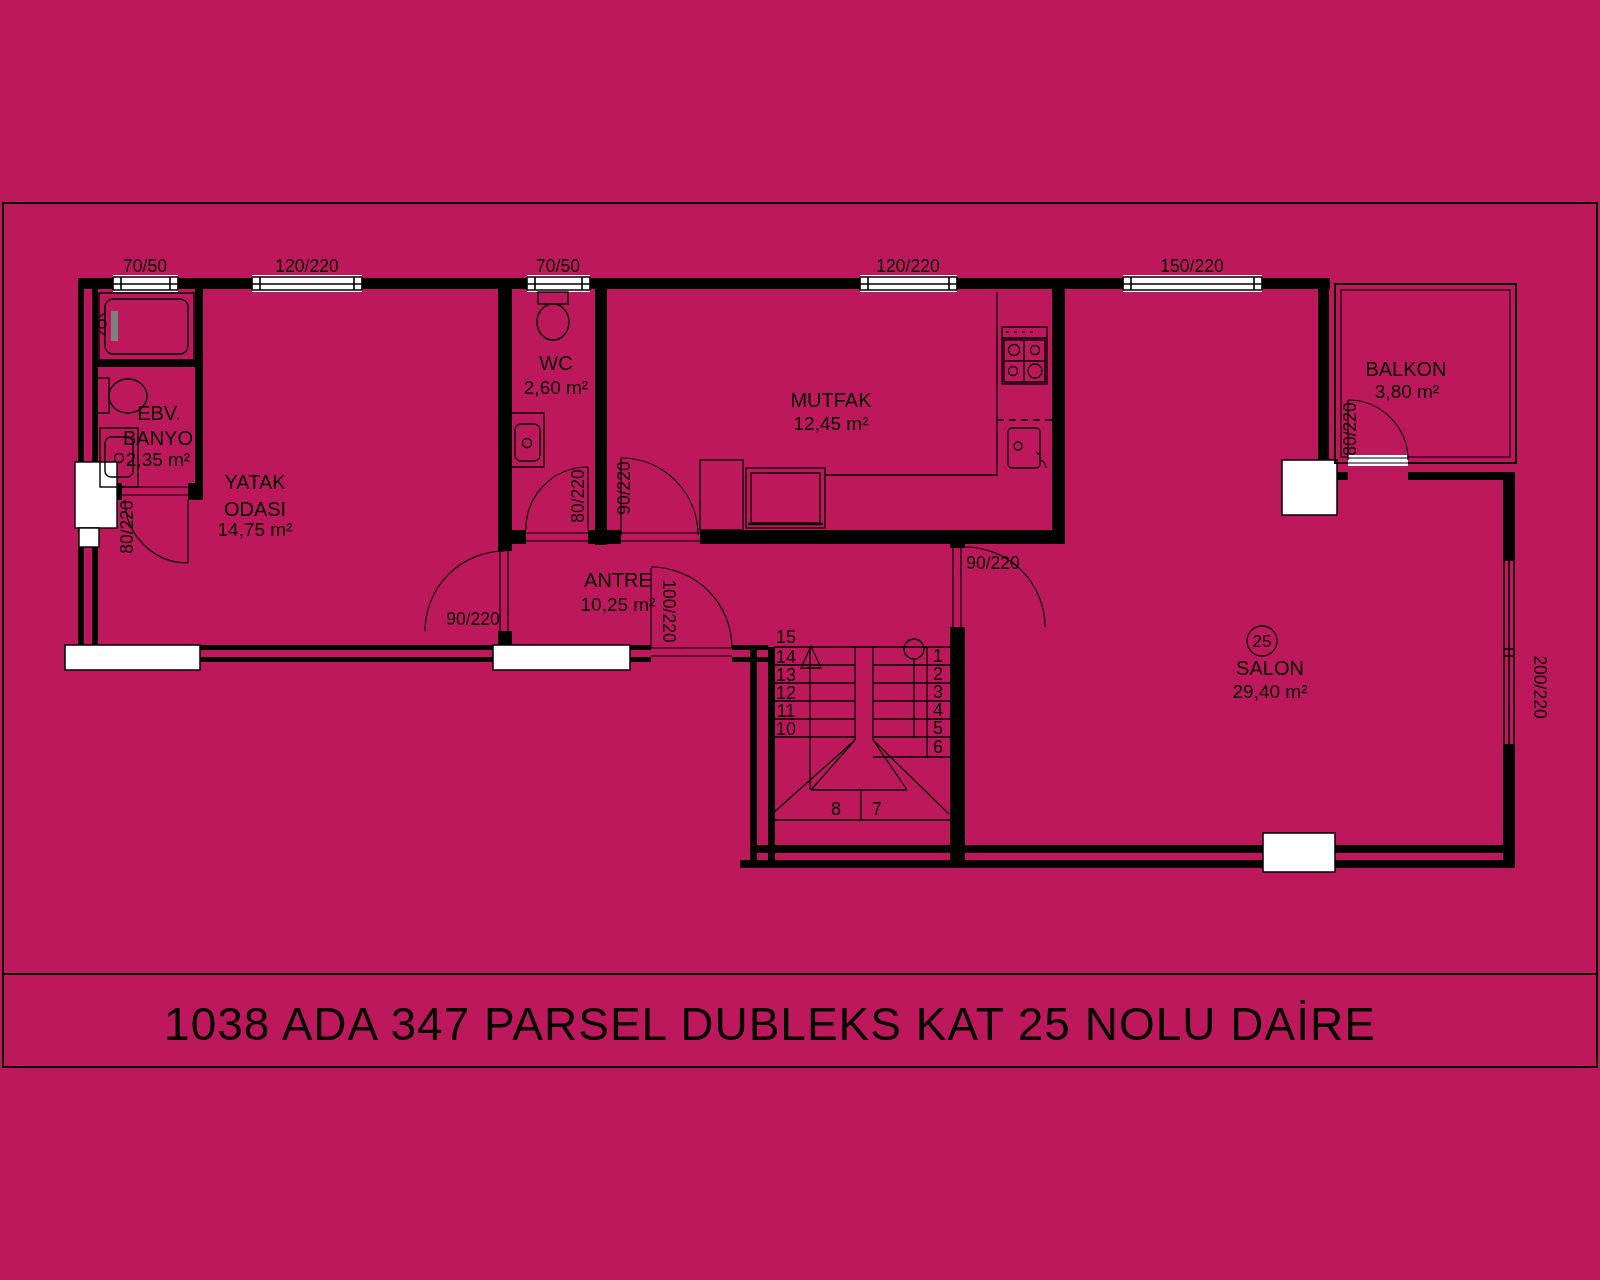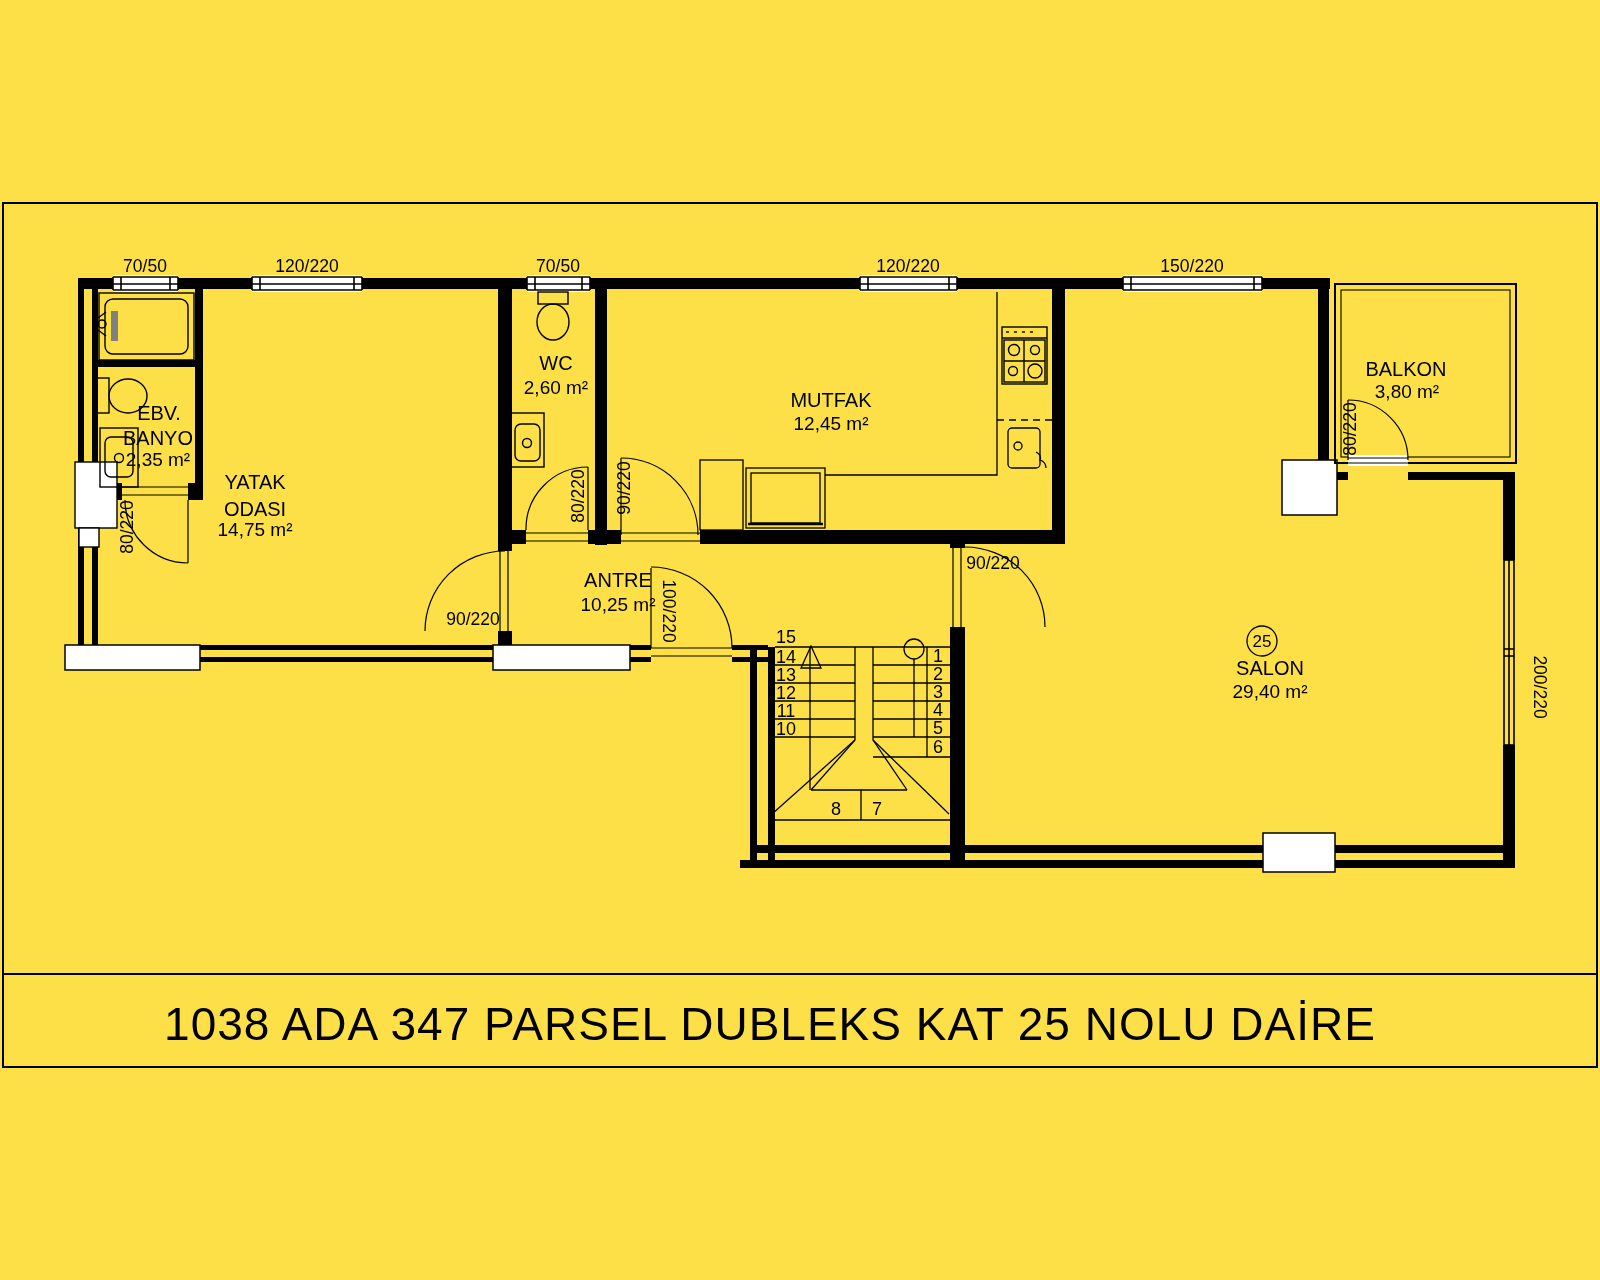--- a/index.html
+++ b/index.html
@@ -1,16 +1,16 @@
 <!DOCTYPE html>
 <html><head>
 <meta charset="utf-8">
 <style>
   html,body{margin:0;padding:0;background:#ffffff;}
-  .page{position:relative;width:1600px;height:1280px;background:#fde047;overflow:hidden;}
+  .page{position:relative;width:1600px;height:1280px;background:#be185d;overflow:hidden;}
   svg{position:absolute;left:0;top:0;}
   text{font-family:"Liberation Sans", sans-serif;fill:#000;}
   .room-name{font-size:20px;}
   .room-area{font-size:19px;}
   .dim{font-size:17.5px;}
   .step{font-size:18px;}
   .title-text{font-size:46px;letter-spacing:1px;}
   .unit-circle-text{font-size:17px;}
 </style>
 </head>

